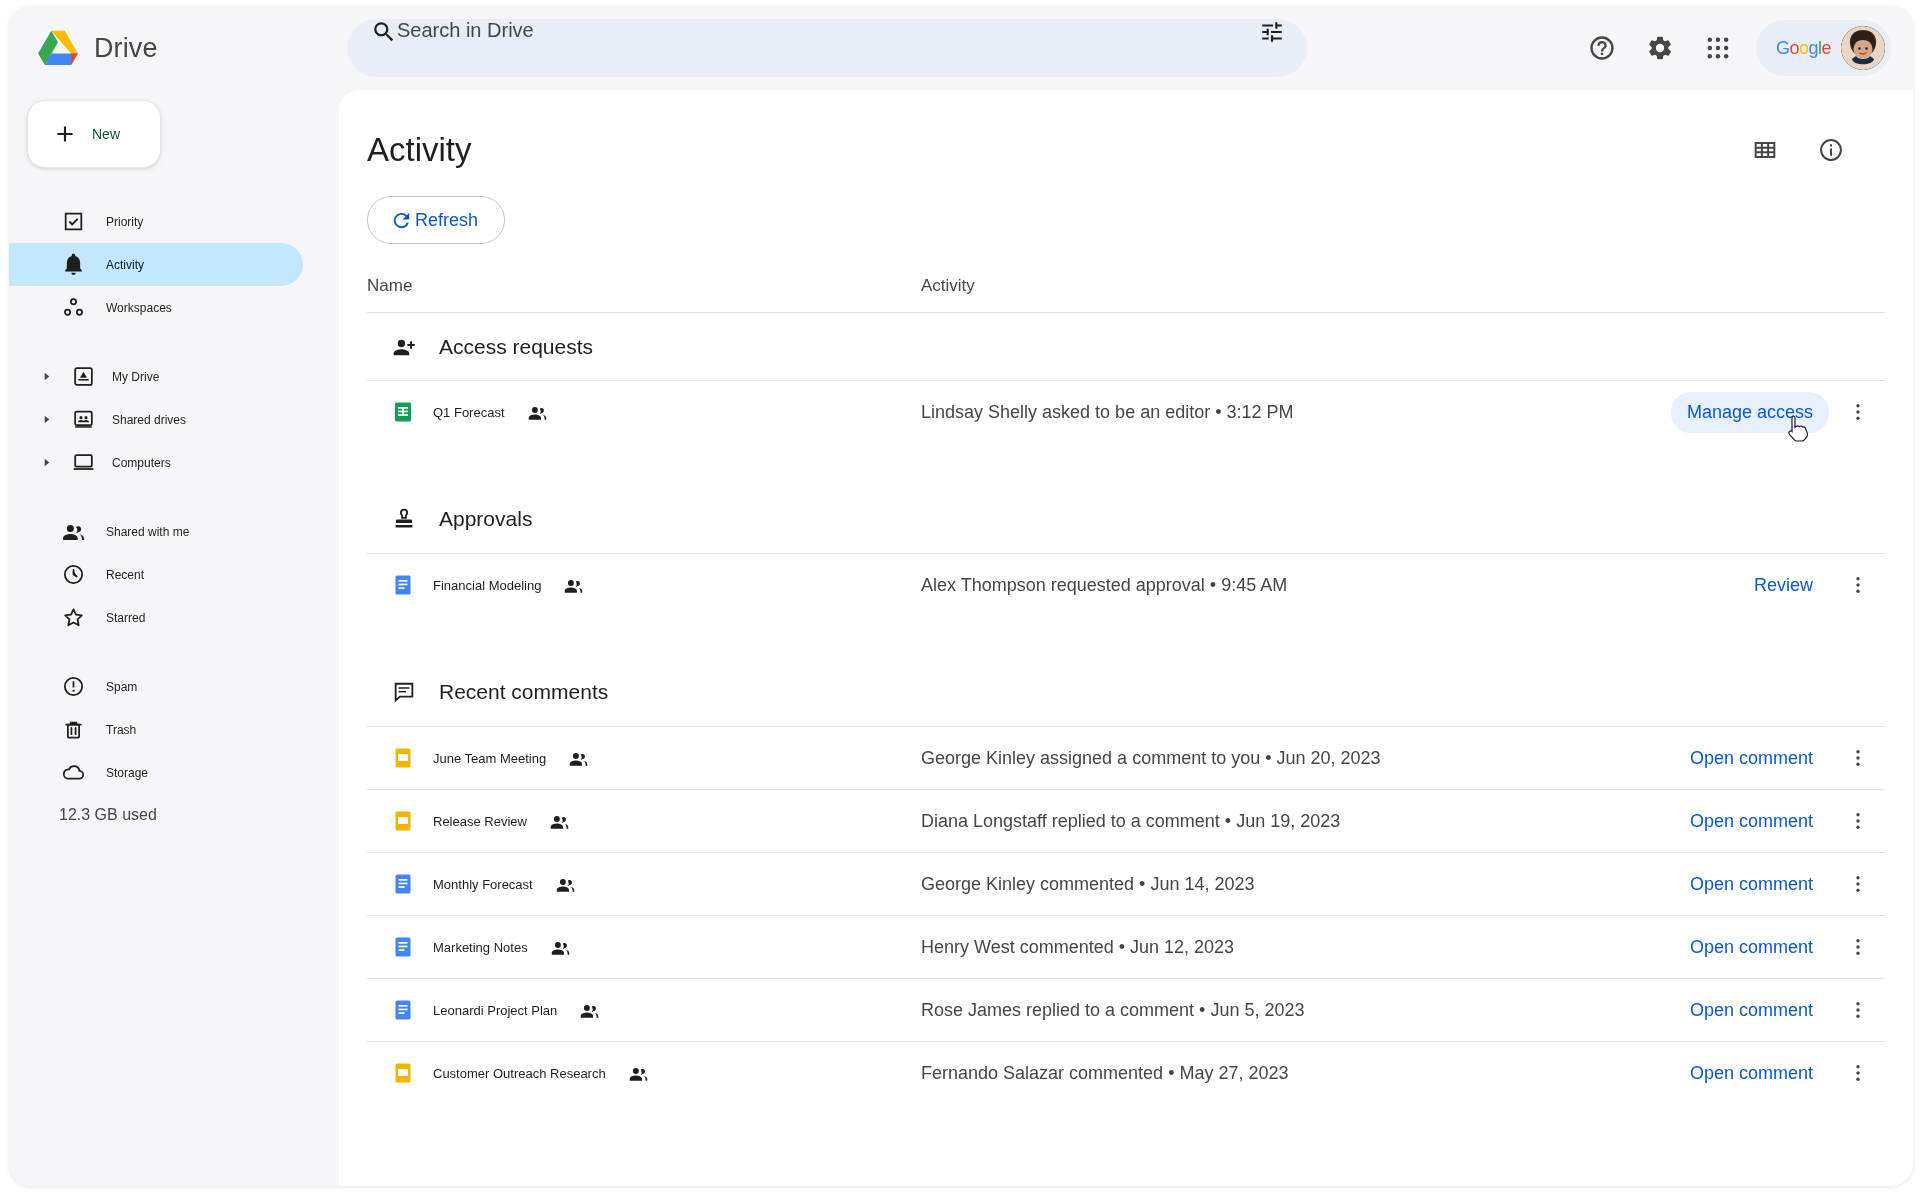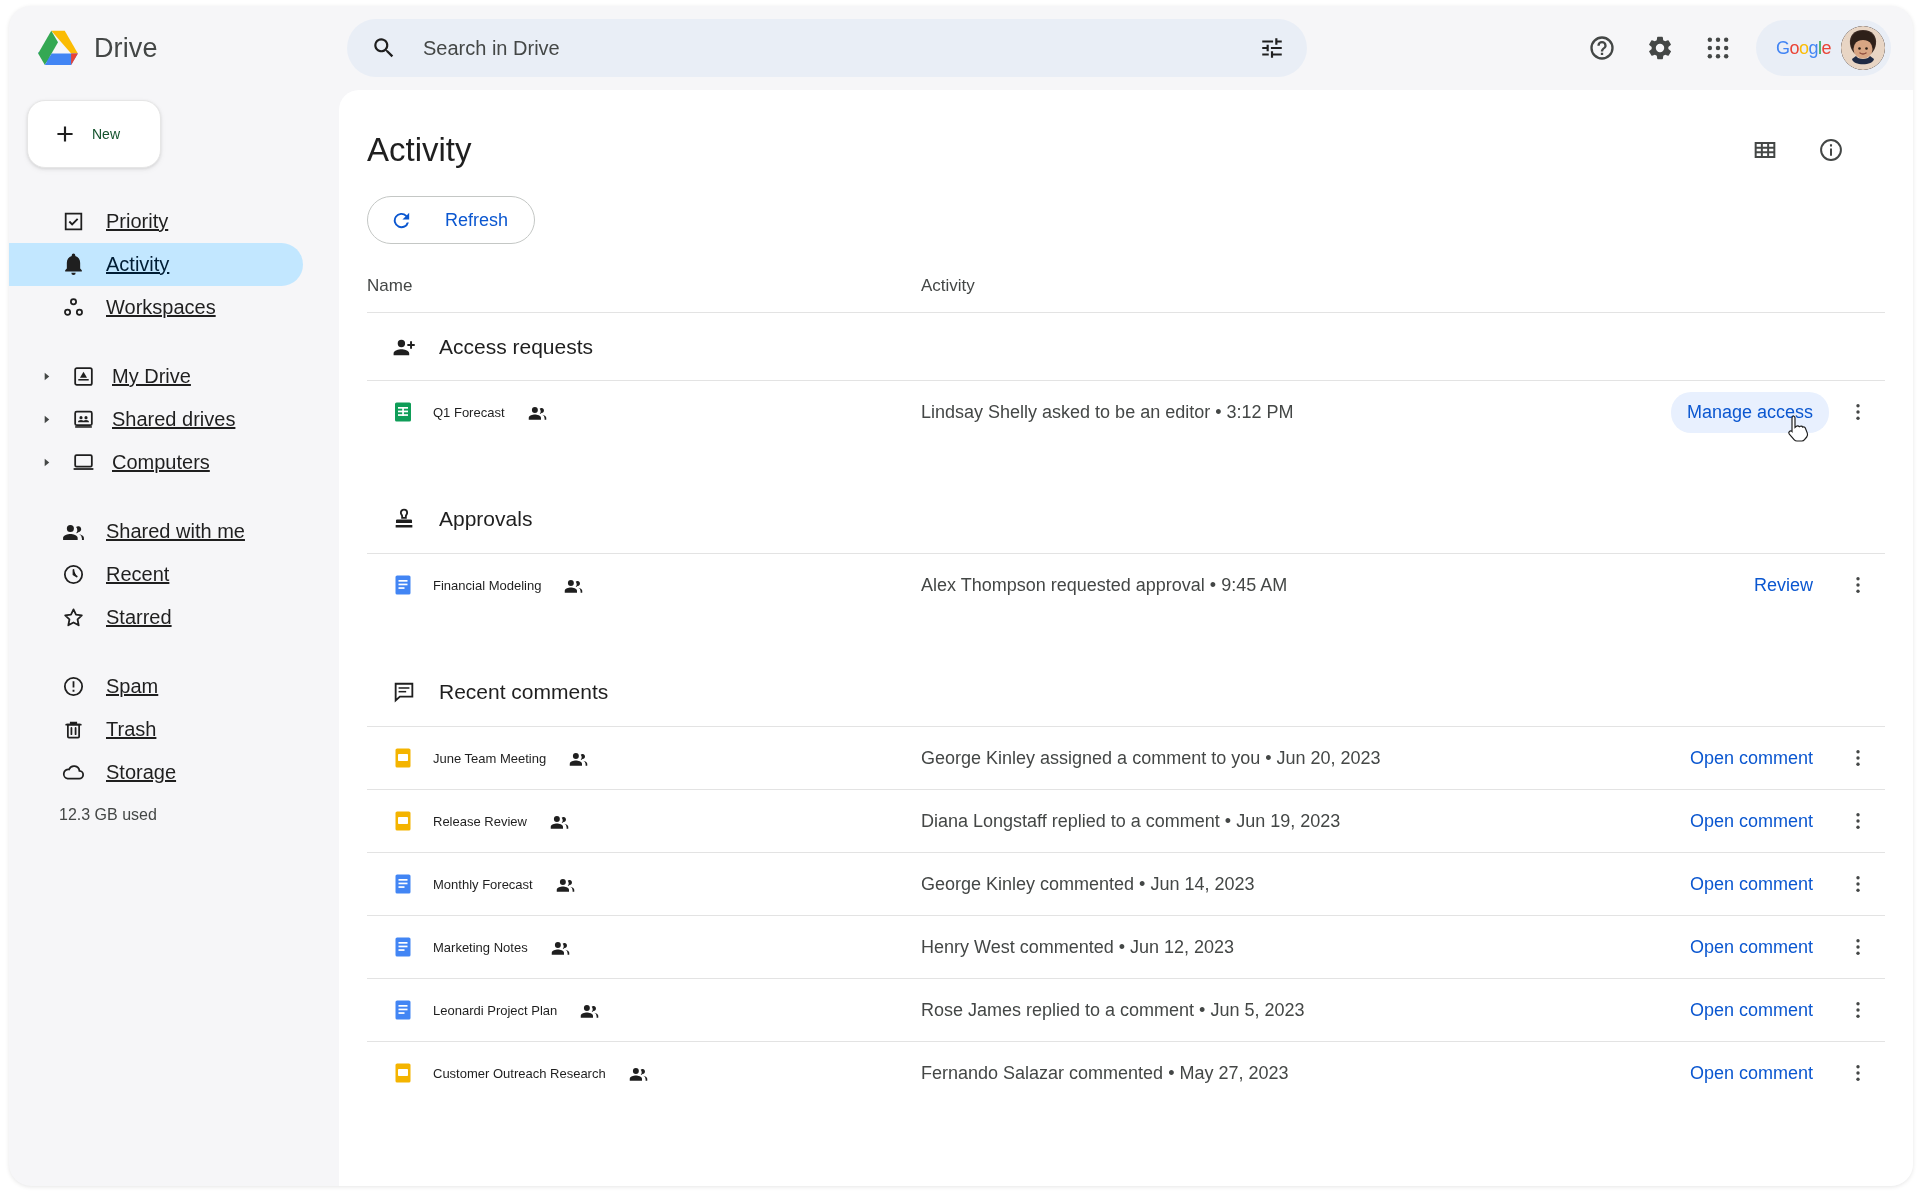--- a/index.html
+++ b/index.html
@@ -46,23 +46,23 @@
     color: #444746;
     letter-spacing: 0.1px;
   }
 
   .search-wrap {
     width: 960px;
     height: 58px;
     background: #e9eef6;
     border-radius: 29px;
     display: flex;
-    align-items: center;
+    align-items: flex-start;
     padding: 0 22px 0 24px;
-    gap: 26px;
+    gap: 0;
     margin-left: 8px;
   }
   .search-icon { width: 26px; height: 26px; flex: none; }
   .search-input {
     flex: 1;
     border: none;
     outline: none;
     background: transparent;
     font-family: "Liberation Sans", sans-serif;
     font-size: 20px;
@@ -143,21 +143,21 @@
     margin-right: 36px;
     cursor: pointer;
     position: relative;
     padding-left: 52px;
     gap: 20px;
   }
   .nav-item.active { background: #c2e7ff; }
   .nav-item.active .nav-label { color: #001d35; font-weight: 500; }
   .nav-item .nav-icon { width: 25px; height: 25px; flex: none; display:flex; align-items:center; justify-content:center; }
   .nav-item .nav-icon svg { width: 25px; height: 25px; }
-  .nav-label { font-size: 20px; color: #1f1f1f; white-space: nowrap; text-decoration: underline; }
+  .nav-label { font-size: 12px; color: #1f1f1f; white-space: nowrap; }
 
   .nav-item.has-caret { padding-left: 28px; gap: 16px; }
   .caret { width: 18px; height: 18px; flex: none; display:flex; align-items:center; justify-content:center; }
   .caret svg { width: 11px; height: 11px; }
 
   .nav-gap { height: 26px; }
   .storage-text {
     padding-left: 50px;
     margin-top: 12px;
     font-size: 16px;
@@ -191,21 +191,21 @@
   .head-icons { display: flex; align-items: center; gap: 14px; }
 
   .refresh-btn {
     margin: 22px 0 0 28px;
     height: 48px;
     border: 1px solid #c4c7c5;
     border-radius: 24px;
     background: #fff;
     display: inline-flex;
     align-items: center;
-    gap: 32px;
+    gap: 2px;
     padding: 0 26px 0 22px;
     cursor: pointer;
     font-family: "Liberation Sans", sans-serif;
   }
   .refresh-btn svg { width: 23px; height: 23px; }
   .refresh-btn span { font-size: 18px; color: #0b57d0; font-weight: 500; }
 
   
   .tbl { margin-top: 32px; padding: 0 28px 0 28px; }
   .col-head {

